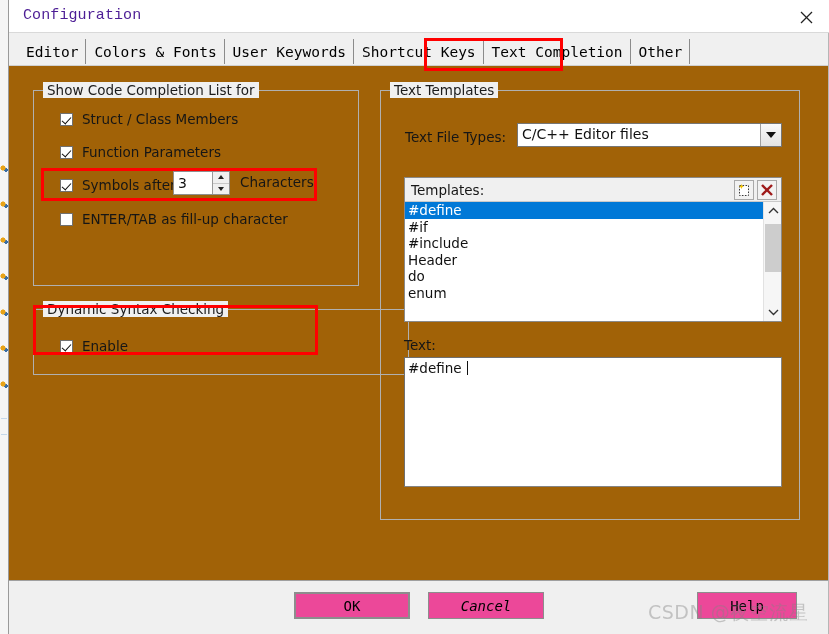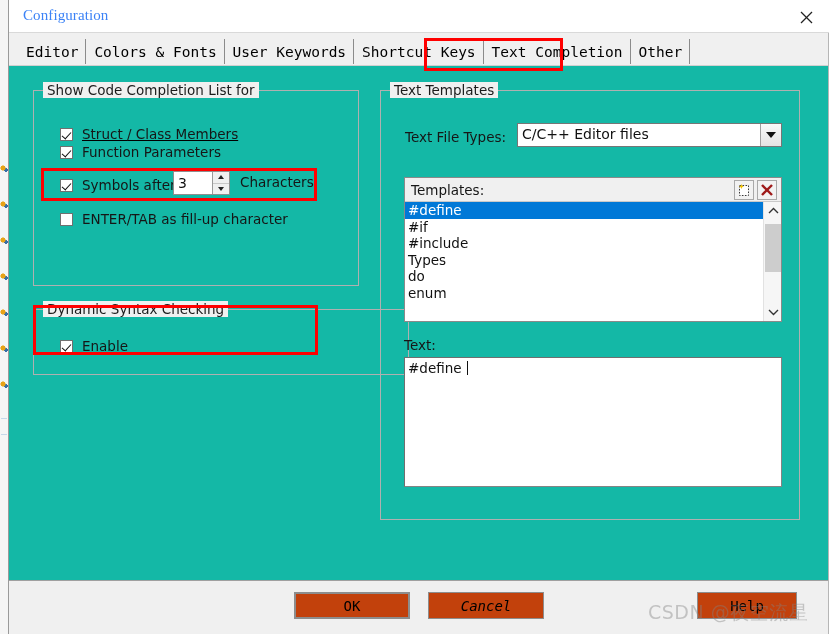--- a/index.html
+++ b/index.html
@@ -35,22 +35,22 @@
   }
 
   
   .titlebar {
     position: absolute; left: 9px; top: 0; right: 0; height: 33px;
     background: #ffffff;
     border-bottom: 1px solid #d9d9d9;
   }
   .title-text {
     position: absolute; left: 14px; top: 7px;
-    font-size: 15px; color: #3b82f6;
-    font-family: Liberation Serif, serif;
+    font-size: 15px; color: #4c1d95;
+    font-family: Liberation Mono, monospace;
     letter-spacing: .1px;
     white-space: nowrap;
   }
   .close-btn {
     position: absolute; right: 8px; top: 4px;
     width: 30px; height: 26px;
     display: flex; align-items: center; justify-content: center;
     cursor: default;
   }
   .close-btn svg { display: block; }
@@ -91,21 +91,21 @@
   }
   .tab.last { border-right: 1px solid #8b8b8b; }
   .tabstrip-underline {
     position: absolute; left: 0; bottom: 0; right: 0; height: 1px;
     background: #d0d0d0;
   }
 
   
   .content {
     position: absolute; left: 9px; top: 66px; right: 1px; bottom: 54px;
-    background: #14b8a6;
+    background: #a16207;
   }
 
   
   .groupbox {
     position: absolute;
     border: 1px solid #b0b0b0;
     background: transparent;
   }
   .groupbox > .gb-title {
     position: absolute; top: -9px; left: 9px;
@@ -145,21 +145,21 @@
     transform: rotate(42deg);
   }
   .cb-label {
     margin-left: 9px;
     font-size: 13.5px;
     color: #161616;
     white-space: nowrap;
     font-family: "DejaVu Sans", sans-serif;
   }
 
-  #cb-struct   { left: 26px; top: 35px; text-decoration: underline; }
+  #cb-struct   { left: 26px; top: 20px; }
   #cb-funcparm { left: 26px; top: 53px; }
   #cb-symbols  { left: 26px; top: 86px; }
   #cb-entertab { left: 26px; top: 120px; }
   #cb-enable   { left: 26px; top: 28px; }
 
   
   .spin-wrap {
     position: absolute; left: 139px; top: 80px;
     width: 57px; height: 24px;
     border: 1px solid #8f8f8f;
@@ -356,21 +356,21 @@
     background: #a0a0a0;
   }
   .footer {
     position: absolute; left: 9px; right: 1px; bottom: 0; height: 53px;
     background: #f0f0f0;
   }
   .btn {
     position: absolute; top: 11px;
     height: 27px;
     border: 1px solid #8d8d8d;
-    background: #c2410c;
+    background: #ec4899;
     display: flex; align-items: center; justify-content: center;
     font-family: "DejaVu Sans Mono", monospace;
     font-size: 14px;
     color: #000;
     cursor: default;
   }
   #btn-ok     { left: 285px; width: 116px; border: 2px solid #8d8d8d; }
   #btn-cancel { left: 419px; width: 116px; font-style: italic; }
   #btn-help   { left: 688px; width: 100px; }
 
@@ -499,21 +499,21 @@
               <line x1="12" y1="2" x2="2" y2="12" stroke="#9e1a1a" stroke-width="2.4"></line>
             </svg>
           </div>
         </div>
 
         <div class="tpl-list">
           <div class="tpl-items">
             <div class="tpl-item selected">#define</div>
             <div class="tpl-item">#if</div>
             <div class="tpl-item">#include</div>
-            <div class="tpl-item">Types</div>
+            <div class="tpl-item">Header</div>
             <div class="tpl-item">do</div>
             <div class="tpl-item">enum</div>
           </div>
           <div class="tpl-scroll">
             <div class="sb-btn up">
               <svg width="11" height="8" viewBox="0 0 11 8">
                 <polyline points="1,6 5.5,1.6 10,6" fill="none" stroke="#333" stroke-width="1.4"></polyline>
               </svg>
             </div>
             <div class="sb-thumb"></div>

